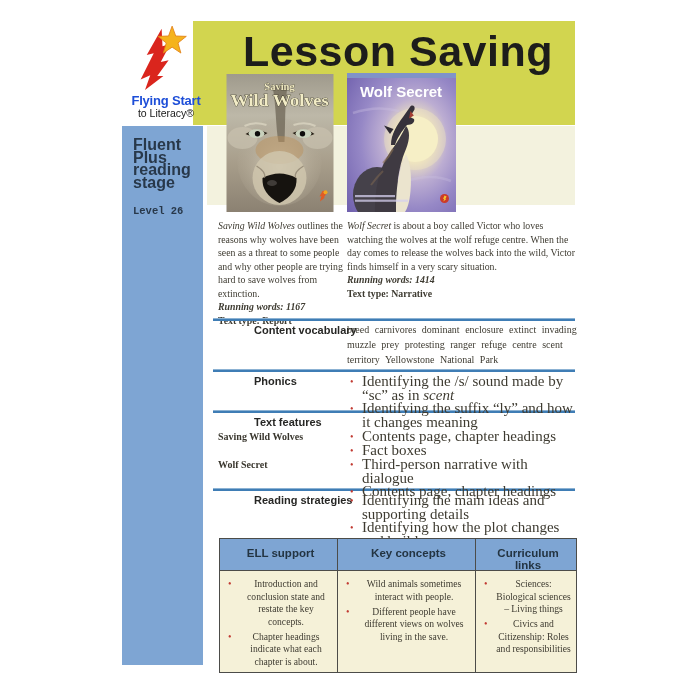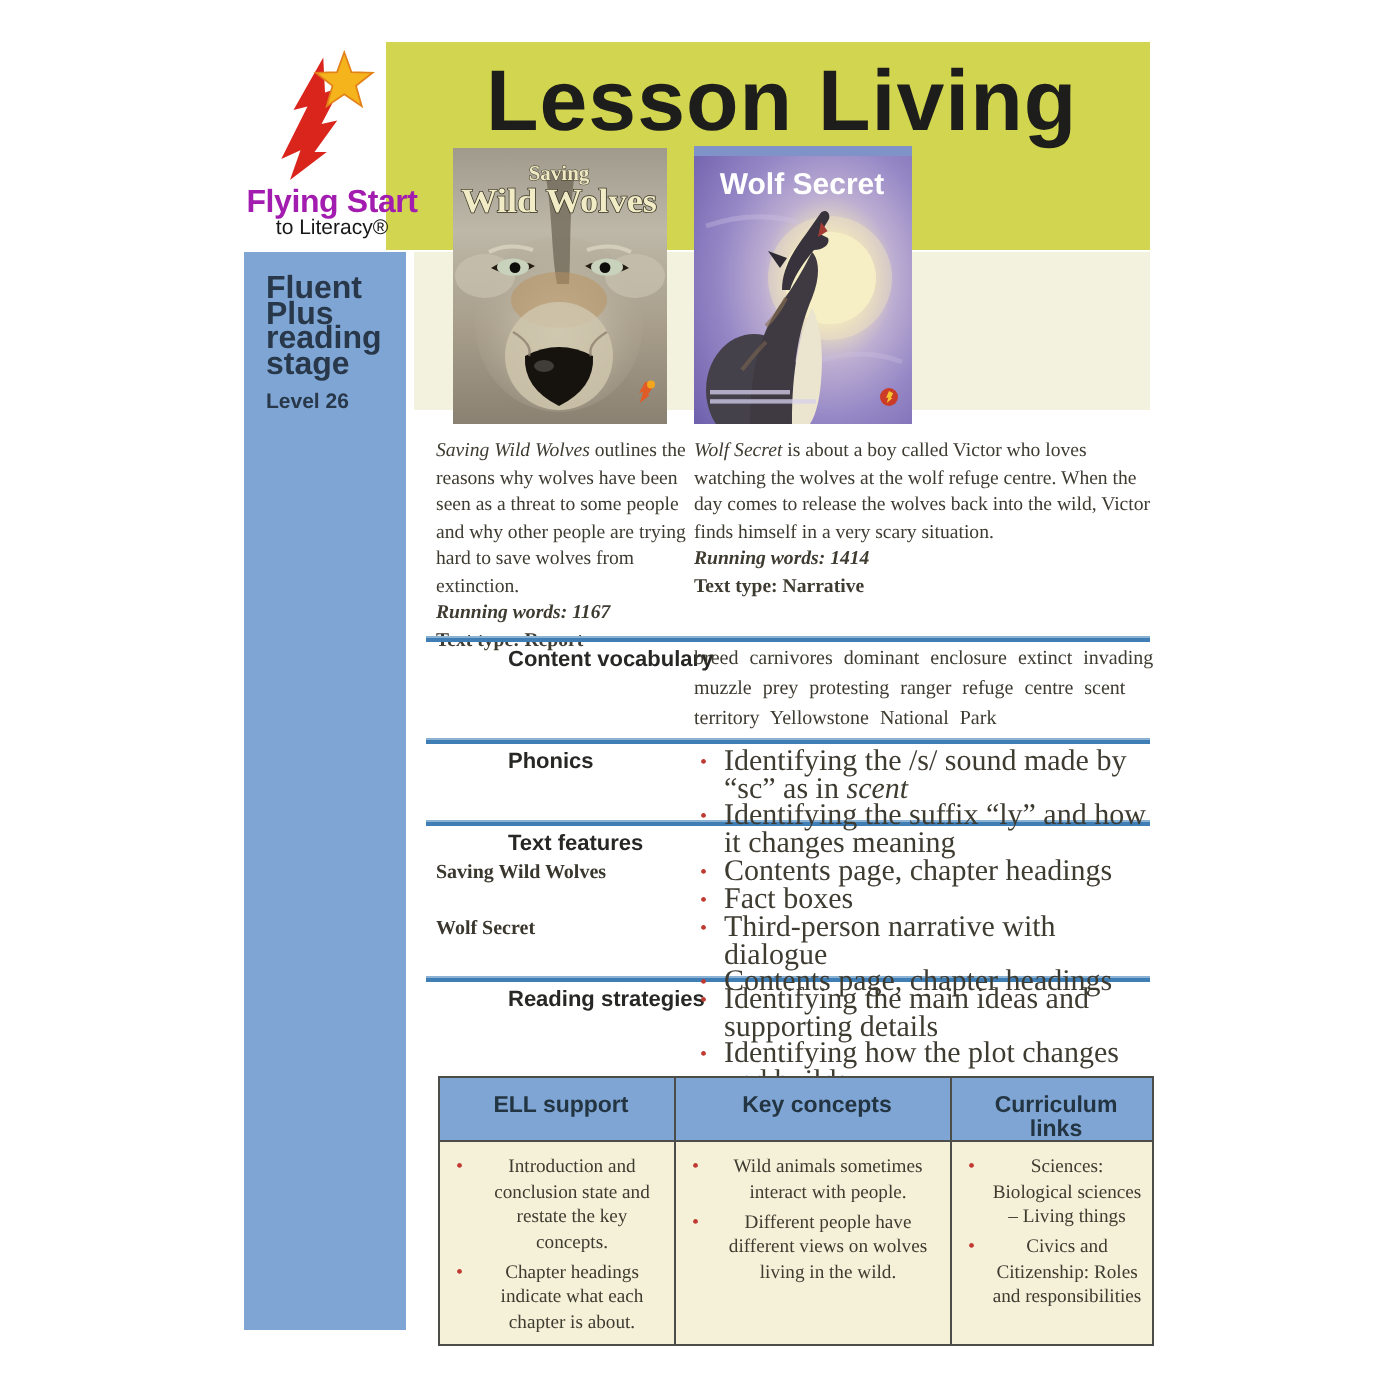--- a/index.html
+++ b/index.html
@@ -10,27 +10,27 @@
   }
   .abs{position:absolute;}
 
   
   .green-block{left:193px;top:21px;width:382px;height:104px;background:#d2d54f;}
   .page-title{left:243px;top:27px;width:340px;font-size:43px;font-weight:bold;color:#1d1d1b;letter-spacing:0.5px;}
   .cream-block{left:207px;top:126px;width:368px;height:79px;background:#f3f2de;}
 
   
   .logo-wrap{left:118px;top:20px;width:96px;text-align:center;}
-  .logo-line1{font-size:16px;font-weight:bold;color:#a21caf;line-height:13px;letter-spacing:-0.2px;}
+  .logo-line1{font-size:13px;font-weight:bold;color:#1d4ed8;line-height:13px;letter-spacing:-0.2px;}
   .logo-line2{font-size:10.5px;color:#181818;line-height:12px;}
 
   
   .sidebar{left:122px;top:126px;width:81px;height:539px;background:#7ea5d3;box-sizing:border-box;padding:13px 6px 0 11px;}
   .sidebar .stage{font-size:16px;font-weight:bold;color:#28384a;line-height:12.5px;}
-  .sidebar .level{font-size:10.5px;font-weight:bold;color:#28384a;margin-top:6px;}
+  .sidebar .level{font-size:10.5px;font-weight:bold;color:#28384a;margin-top:16px;font-family:Liberation Mono, monospace;}
 
   
   .cover1{left:218px;top:74px;width:124px;height:138px;}
   .cover2{left:347px;top:73px;width:109px;height:139px;}
   .cover1 svg,.cover2 svg{display:block;width:100%;height:100%;}
 
   
   .desc{font-family:"Liberation Serif",serif;font-size:9.8px;line-height:13.5px;color:#3e3b31;}
   .desc1{left:218px;top:219px;width:128px;}
   .desc2{left:347px;top:219px;width:232px;}
@@ -58,21 +58,21 @@
   .bth.last{border-right:none;}
   .btd{background:#f5f1d8;border-right:1.5px solid #4c4c49;padding:7px 5px 0 8px;box-sizing:border-box;}
   .btd.last{border-right:none;}
   .btd ul.blist li{font-size:9.6px;line-height:12.5px;margin-bottom:2.5px;}
 </style>
 </head>
 <body>
 
 <div class="abs green-block"></div>
 <div class="abs cream-block"></div>
-<div class="abs page-title">Lesson Living</div>
+<div class="abs page-title">Lesson Saving</div>
 
 <div class="abs logo-wrap">
   <svg width="70" height="70" viewBox="0 0 70 80">
     <path d="M30,10 L13,40 L21,38 L6,68 L17,63 L11,80 L32,64 L25,64 L38,46 L29,48 L40,27 L31,30 Z" fill="#da251d"></path>
     <path d="M42,7 L46.1,18.3 L58.2,18.7 L48.7,26.2 L52,37.8 L42,31 L32,37.8 L35.3,26.2 L25.8,18.7 L37.9,18.3 Z" fill="#f5b31c" stroke="#e2821a" stroke-width="1"></path>
   </svg>
   <div class="logo-line1">Flying Start</div>
   <div class="logo-line2">to Literacy®</div>
 </div>
 
@@ -222,21 +222,21 @@
 
   <div class="btd">
     <ul class="blist">
       <li>Introduction and conclusion state and restate the key concepts.</li>
       <li>Chapter headings indicate what each chapter is about.</li>
     </ul>
   </div>
   <div class="btd">
     <ul class="blist">
       <li>Wild animals sometimes interact with people.</li>
-      <li>Different people have different views on wolves living in the wild.</li>
+      <li>Different people have different views on wolves living in the save.</li>
     </ul>
   </div>
   <div class="btd last">
     <ul class="blist">
       <li>Sciences: Biological sciences – Living things</li>
       <li>Civics and Citizenship: Roles and responsibilities</li>
     </ul>
   </div>
 </div>
 

